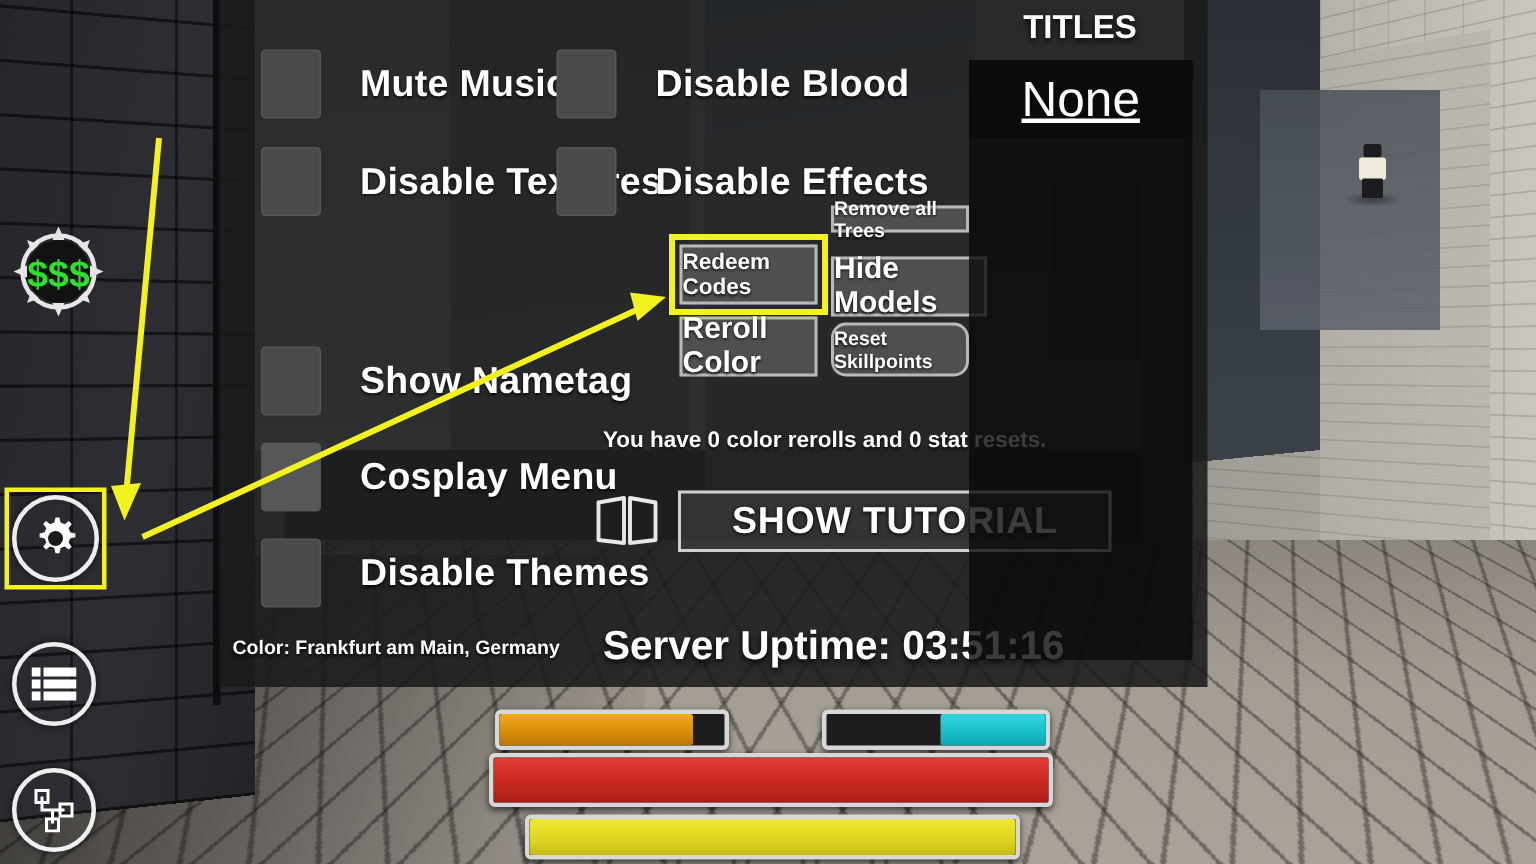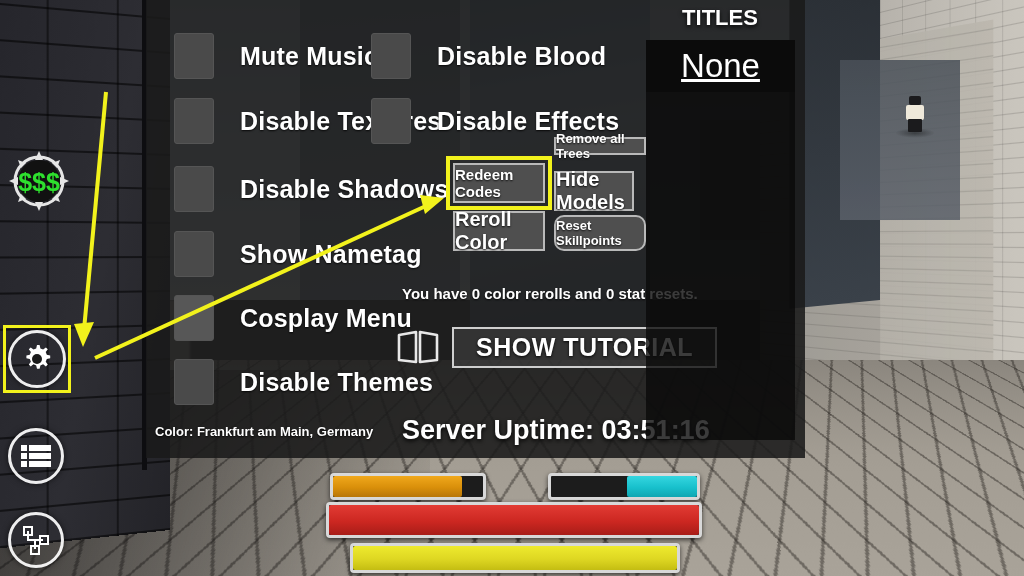--- a/index.html
+++ b/index.html
@@ -149,21 +149,21 @@
     font-weight:bold;
     text-shadow:0 1px 2px rgba(0,0,0,.85);
     display:flex;align-items:center;justify-content:center;
     box-sizing:border-box;
     cursor:pointer;
     font-stretch:condensed;
   }
   .gbtn.redeem   {left:8px;  top:26px; width:92px; height:40px; font-size:15px;}
   .gbtn.reroll   {left:8px;  top:74px; width:92px; height:40px; font-size:20px;}
   .gbtn.trees    {left:109px;top:0px;  width:92px; height:18px; font-size:13px;}
-  .gbtn.hide     {left:109px;top:34px; width:80px; height:40px; font-size:20px;}
+  .gbtn.hide     {left:109px;top:34px; width:104px; height:40px; font-size:20px;}
   .gbtn.skillpts {left:109px;top:78px; width:92px; height:36px; font-size:13px;border-radius:10px;}
 
   .highlight-box{
     position:absolute;left:1px;top:19px;width:106px;height:54px;
     border:4px solid #f2f21c;
     box-sizing:border-box;
     pointer-events:none;
   }
 
   .rerolls-text{
@@ -174,21 +174,21 @@
   }
 
   .tutorial-row{position:absolute;left:250px;top:327px;display:flex;align-items:center;}
   .book-icon{width:44px;height:38px;flex:0 0 auto;}
   .tut-btn{
     margin-left:12px;
     background:rgba(70,70,70,.55);
     border:2px solid #cfcfcf;
     color:#fff;
     font-size:25px;font-weight:bold;
-    padding:4px 22px;
+    padding:4px 34px;
     letter-spacing:.5px;
     text-shadow:0 1px 3px rgba(0,0,0,.9);
     cursor:pointer;font-stretch:condensed;
   }
 
   .region-text{
     position:absolute;left:9px;top:424px;
     color:#fff;font-size:13px;font-weight:bold;
     text-shadow:0 1px 2px rgba(0,0,0,.9);font-stretch:condensed;
   }
@@ -296,24 +296,20 @@
     <div class="panel-inner">
 
       <div class="chk-row" style="left:28px;top:33px;">
         <div class="chk-box"></div>
         <span class="chk-label">Mute Music</span>
       </div>
       <div class="chk-row" style="left:28px;top:98px;">
         <div class="chk-box"></div>
         <span class="chk-label">Disable Textures</span>
       </div>
-      <div class="chk-row" style="left:28px;top:166px;">
-        <div class="chk-box"></div>
-        <span class="chk-label">Disable Shadows</span>
-      </div>
       <div class="chk-row" style="left:28px;top:231px;">
         <div class="chk-box"></div>
         <span class="chk-label">Show Nametag</span>
       </div>
       <div class="chk-row" style="left:28px;top:295px;">
         <div class="chk-box lighter"></div>
         <span class="chk-label">Cosplay Menu</span>
       </div>
       <div class="chk-row" style="left:225px;top:33px;">
         <div class="chk-box"></div>

